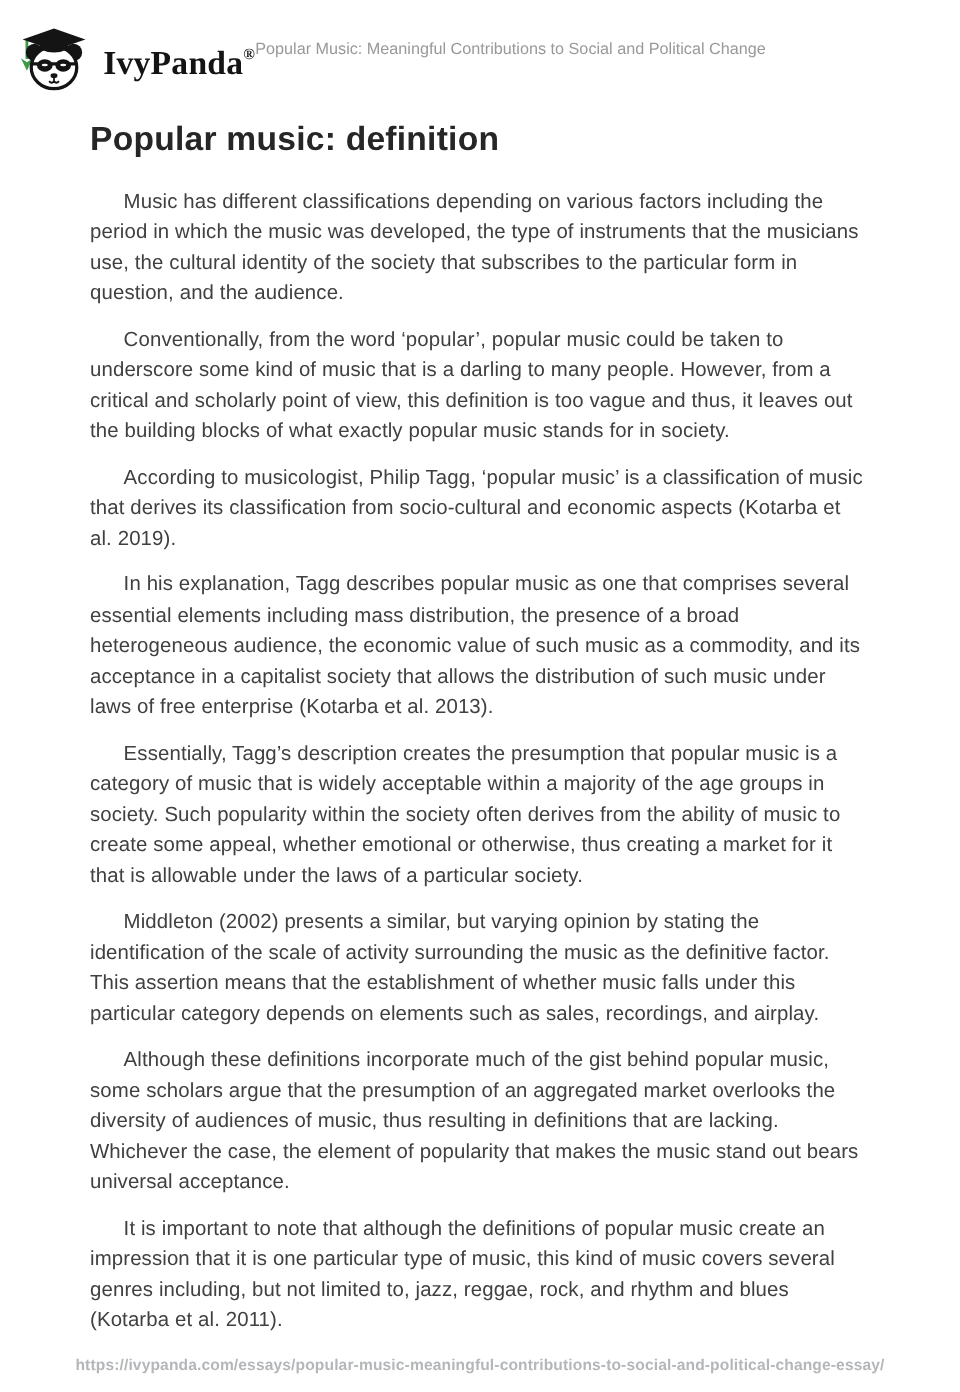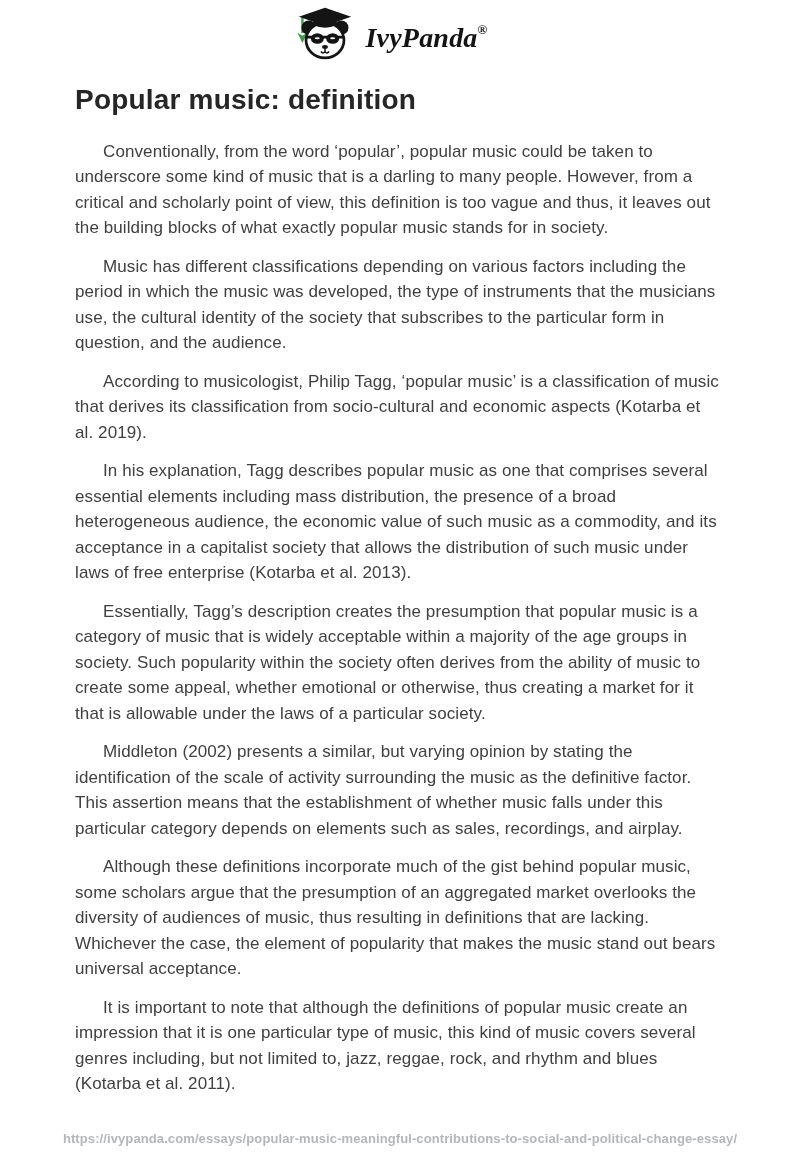--- a/index.html
+++ b/index.html
@@ -10,25 +10,24 @@
     background: var(--background, #ffffff);
     display: flex;
     flex-direction: column;
     font-family: "Liberation Sans", sans-serif;
     overflow: hidden;
   }
 
   
   .header {
     display: flex;
-    justify-content: center;
+    justify-content: flex-start;
     align-items: flex-start;
-    padding: 6px 33px 0 13px;
+    padding: 22px 33px 0 13px;
     flex: 0 0 auto;
-    font-style: italic;
   }
   .brand {
     display: flex;
     align-items: center;
     gap: 9px;
   }
   .brand-logo { width: 64px; height: 56px; display: block; }
   .brand-name {
     font-family: "Liberation Serif", serif;
     font-weight: 700;
@@ -115,26 +114,27 @@
       <ellipse cx="43.5" cy="35.6" rx="2.8" ry="1.1" fill="#ffffff"></ellipse>
 
       <ellipse cx="35" cy="45.5" rx="3.2" ry="2.2" fill="#141414"></ellipse>
 
       <line x1="35" y1="47.2" x2="35" y2="50" stroke="#141414" stroke-width="1.6"></line>
 
       <path d="M30.5 50.5 Q32.8 53.5 35 50.5 Q37.2 53.5 39.5 50.5" fill="none" stroke="#141414" stroke-width="1.8"></path>
     </svg>
     <div class="brand-name"><span>IvyPanda</span><span class="brand-reg">®</span></div>
   </div>
+  <div class="header-doc-title">Popular Music: Meaningful Contributions to Social and Political Change</div>
 </header>
 
 <main class="content">
   <h1 class="article-heading">Popular music: definition</h1>
+  <p>Music has different classifications depending on various factors including the period in which the music was developed, the type of instruments that the musicians use, the cultural identity of the society that subscribes to the particular form in question, and the audience.</p>
   <p>Conventionally, from the word ‘popular’, popular music could be taken to underscore some kind of music that is a darling to many people. However, from a critical and scholarly point of view, this definition is too vague and thus, it leaves out the building blocks of what exactly popular music stands for in society.</p>
-  <p>Music has different classifications depending on various factors including the period in which the music was developed, the type of instruments that the musicians use, the cultural identity of the society that subscribes to the particular form in question, and the audience.</p>
   <p>According to musicologist, Philip Tagg, ‘popular music’ is a classification of music that derives its classification from socio-cultural and economic aspects (Kotarba et al. 2019).</p>
   <p>In his explanation, Tagg describes popular music as one that comprises several essential elements including mass distribution, the presence of a broad heterogeneous audience, the economic value of such music as a commodity, and its acceptance in a capitalist society that allows the distribution of such music under laws of free enterprise (Kotarba et al. 2013).</p>
   <p>Essentially, Tagg’s description creates the presumption that popular music is a category of music that is widely acceptable within a majority of the age groups in society. Such popularity within the society often derives from the ability of music to create some appeal, whether emotional or otherwise, thus creating a market for it that is allowable under the laws of a particular society.</p>
   <p>Middleton (2002) presents a similar, but varying opinion by stating the identification of the scale of activity surrounding the music as the definitive factor. This assertion means that the establishment of whether music falls under this particular category depends on elements such as sales, recordings, and airplay.</p>
   <p>Although these definitions incorporate much of the gist behind popular music, some scholars argue that the presumption of an aggregated market overlooks the diversity of audiences of music, thus resulting in definitions that are lacking. Whichever the case, the element of popularity that makes the music stand out bears universal acceptance.</p>
   <p>It is important to note that although the definitions of popular music create an impression that it is one particular type of music, this kind of music covers several genres including, but not limited to, jazz, reggae, rock, and rhythm and blues (Kotarba et al. 2011).</p>
 </main>
 
 <footer class="footer">
   <span class="footer-url">https://ivypanda.com/essays/popular-music-meaningful-contributions-to-social-and-political-change-essay/</span>

